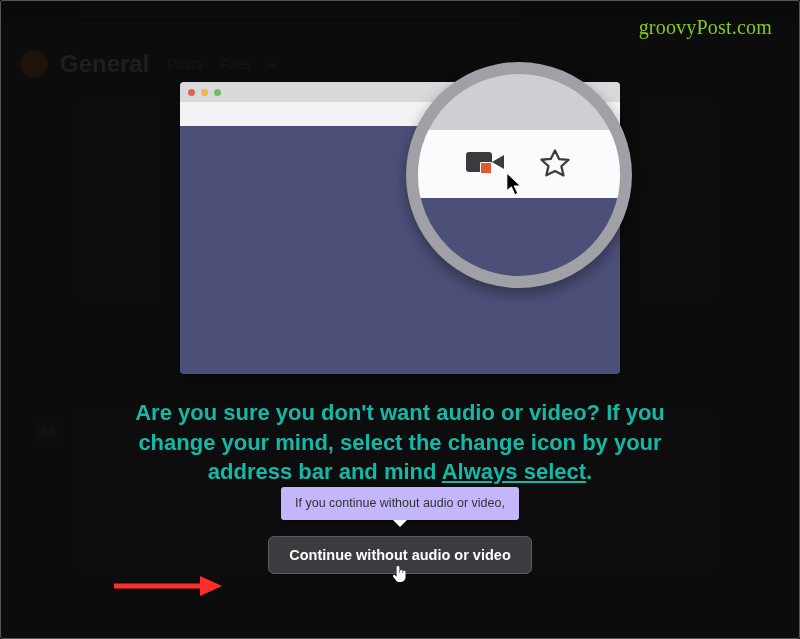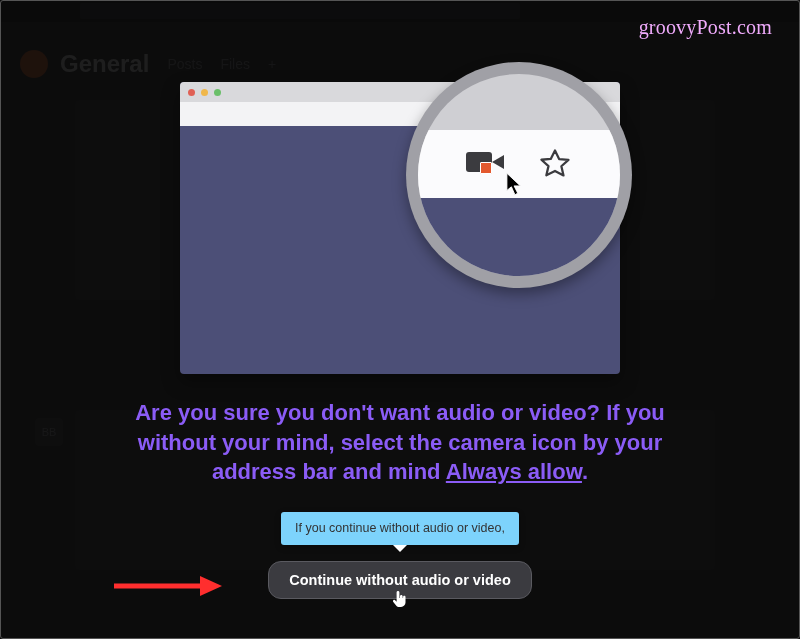--- a/index.html
+++ b/index.html
@@ -28,21 +28,21 @@
   .overlay {
     position:absolute; inset:0;
     background: rgba(10,10,10,0.78);
     display:flex; flex-direction:column; align-items:center;
     padding-top: 82px;
   }
 
   
   .watermark {
     position:absolute; top:16px; right:28px;
-    color:#f0abfc; font-size:20px; letter-spacing:0.2px;
+    color:#84cc16; font-size:20px; letter-spacing:0.2px;
     font-family: Georgia, "Times New Roman", serif;
   }
 
   
   .illus {
     position: relative;
     width: 440px; height: 292px;
     background:#4c4f77;
     border-radius: 4px;
     box-shadow: 0 8px 18px rgba(0,0,0,0.35);
@@ -88,49 +88,49 @@
   .cam-block { position:absolute; left:14px; top:11px; width:12px; height:12px; background:#e3582e; border:1px solid #fff; border-radius:1px; }
   .star-icon svg { width:34px; height:34px; display:block; }
 
   .cursor {
     position:absolute; left:88px; top:98px; width:18px; height:26px;
   }
 
   
   .prompt {
     margin-top: 24px;
-    color:#8b5cf6; text-align:center;
+    color:#14b8a6; text-align:center;
     font-size:22px; font-weight:700; line-height:1.35;
     max-width: 640px;
   }
   .prompt .underline { text-decoration: underline; }
 
   
   .tooltip {
     position: relative;
-    margin-top: 25px;
-    background:#7dd3fc; color:#333;
+    margin-top: 0;
+    background:#c4b5fd; color:#333;
     font-size:12.5px; line-height:1.35;
     padding:8px 14px; border-radius:3px;
     text-align:center;
     box-shadow: 0 2px 6px rgba(0,0,0,0.3);
     max-width: 260px;
   }
   .tooltip::after{
     content:""; position:absolute; left:50%; bottom:-7px; transform:translateX(-50%);
     width:0;height:0;border-left:7px solid transparent;border-right:7px solid transparent;border-top:7px solid #fff;
   }
 
   
   .cta {
     margin-top: 16px;
     background:#3b3b40; color:#fff;
     font-size:14.5px; font-weight:600;
     padding:10px 20px;
-    border:1px solid #5a5a60; border-radius:13px;
+    border:1px solid #5a5a60; border-radius:6px;
     cursor:pointer;
     position:relative;
   }
   .cta .hand {
     position:absolute; left:50%; bottom:-14px; transform:translateX(-50%);
     font-size:16px; color:#fff;
   }
 
   
   .arrow {
@@ -196,22 +196,22 @@
         <div class="lens-below"></div>
         <svg class="cursor" viewBox="0 0 20 28">
           <path d="M1 1 L1 20 L6 16 L10 25 L13 23 L9 15 L16 15 Z" fill="#000" stroke="#fff" stroke-width="1"></path>
         </svg>
       </div>
     </div>
   </div>
 
   <div class="prompt">
     <span>Are you sure you don't want audio or video? If you</span><br>
-    <span>without your mind, select the camera icon by your</span><br>
-    <span>address bar and mind </span><span class="underline">Always allow</span><span>.</span>
+    <span>change your mind, select the change icon by your</span><br>
+    <span>address bar and mind </span><span class="underline">Always select</span><span>.</span>
   </div>
 
   <div class="tooltip">
     <span>If you continue without audio or video,</span><br>
   </div>
 
   <button class="cta">
     <span>Continue without audio or video</span>
     <span class="hand">
       <svg width="16" height="18" viewBox="0 0 16 18">

